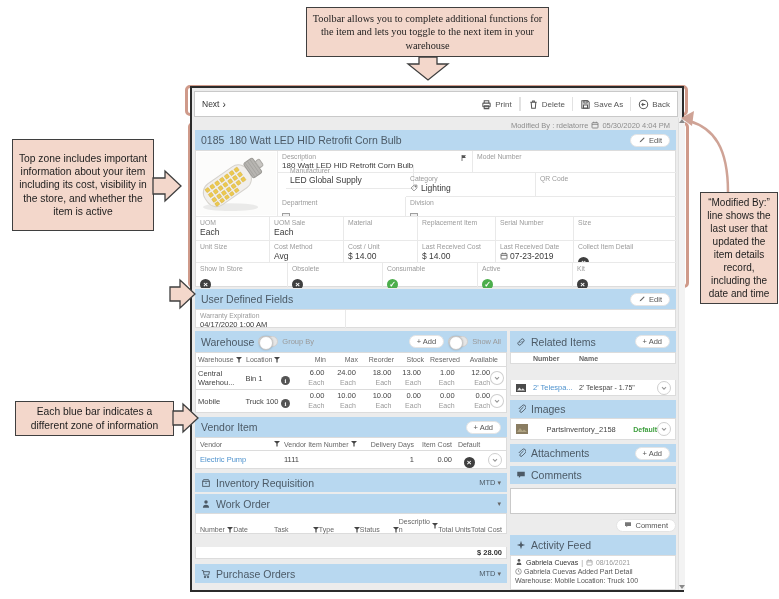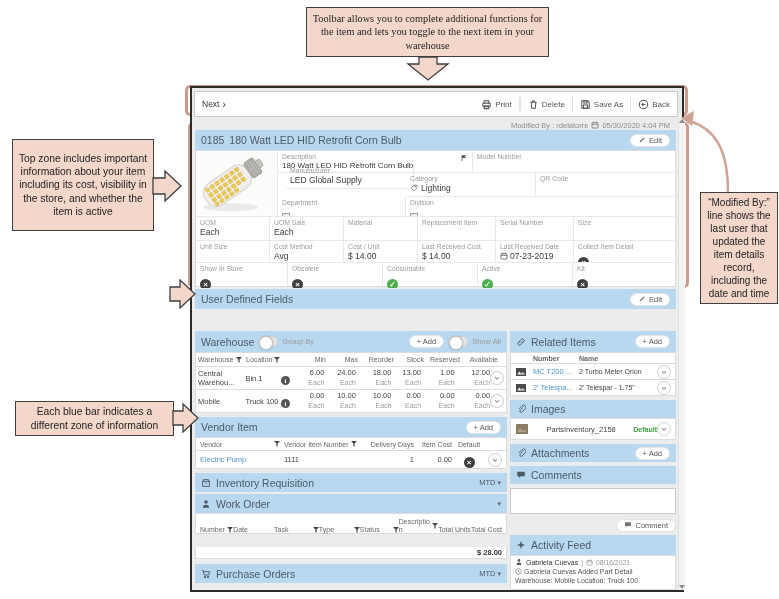--- a/index.html
+++ b/index.html
@@ -324,20 +324,26 @@
       <span class="spacer"></span>
       <span class="pill">
         <span class="icon">
             <svg width="8" height="8" viewBox="0 0 12 12">
               <path d="M2.5 9.5 3 7.8 8.2 2.6a.9.9 0 0 1 1.3 1.3L4.3 9z" fill="#666"></path>
             </svg>
           </span>
         <span>Edit</span>
       </span>
     </div>
+    <div class="s sect" style="left:3px;top:221px;width:481px;height:19px;">
+      <div class="cell" style="left:0;top:0;width:150px;height:19px;border-bottom:none;">
+        <div class="lbl">Warranty Expiration</div>
+        <div class="val" style="font-size:7.5px;">04/17/2020 1:00 AM</div>
+      </div>
+    </div>
 
     <div class="s bar" style="left:3px;top:243px;width:312px;height:21px;gap:4px;">
       <span class="t">Warehouse</span>
       <span class="toggle"></span>
       <span class="mini">Group By</span>
       <span class="spacer"></span>
       <span class="pill">
           <span>+ Add</span>
         </span>
       <span class="toggle"></span>
@@ -544,35 +550,20 @@
       <span class="spacer"></span>
       <span class="pill">
           <span>+ Add</span>
         </span>
     </div>
     <div class="s sect row" style="left:318px;top:264px;width:166px;height:12px;padding:0 4px;">
       <span style="width:18px;"></span>
       <span class="th" style="width:46px;font-weight:bold;">Number</span>
       <span class="th" style="font-weight:bold;">Name</span>
     </div>
-    <div class="s sect row" style="left:318px;top:276px;width:166px;height:16px;padding:0 4px;border-top:none;">
-      <span class="icon" style="width:18px;">
-          <svg width="12" height="10" viewBox="0 0 12 10">
-            <rect x="1" y="1" width="10" height="8" fill="#4a4a4a"></rect>
-            <path d="M2 7.5 4.5 4.5 6.3 6.8 7.8 5.3 10 7.5z" fill="#e8e8e8"></path>
-          </svg>
-        </span>
-      <span class="td link" style="width:46px;">MC T200 ...</span>
-      <span class="td" style="flex:1;font-size:7px;">2 Turbo Meter Orion</span>
-      <span class="chev">
-          <svg width="8" height="8" viewBox="0 0 10 10" fill="none" stroke="#999" stroke-width="1.3">
-            <path d="M2.5 4 5 6.5 7.5 4"></path>
-          </svg>
-        </span>
-    </div>
     <div class="s sect row" style="left:318px;top:292px;width:166px;height:16px;padding:0 4px;border-top:none;">
       <span class="icon" style="width:18px;">
           <svg width="12" height="10" viewBox="0 0 12 10">
             <rect x="1" y="1" width="10" height="8" fill="#4a4a4a"></rect>
             <path d="M2 7.5 4.5 4.5 6.3 6.8 7.8 5.3 10 7.5z" fill="#e8e8e8"></path>
           </svg>
         </span>
       <span class="td link" style="width:46px;">2' Telespa...</span>
       <span class="td" style="flex:1;font-size:7px;">2' Telespar - 1.75"</span>
       <span class="chev">

